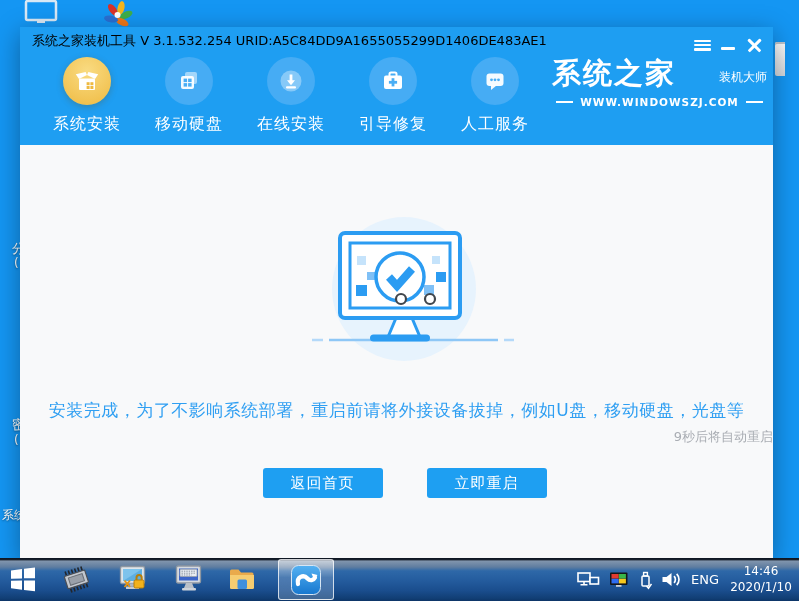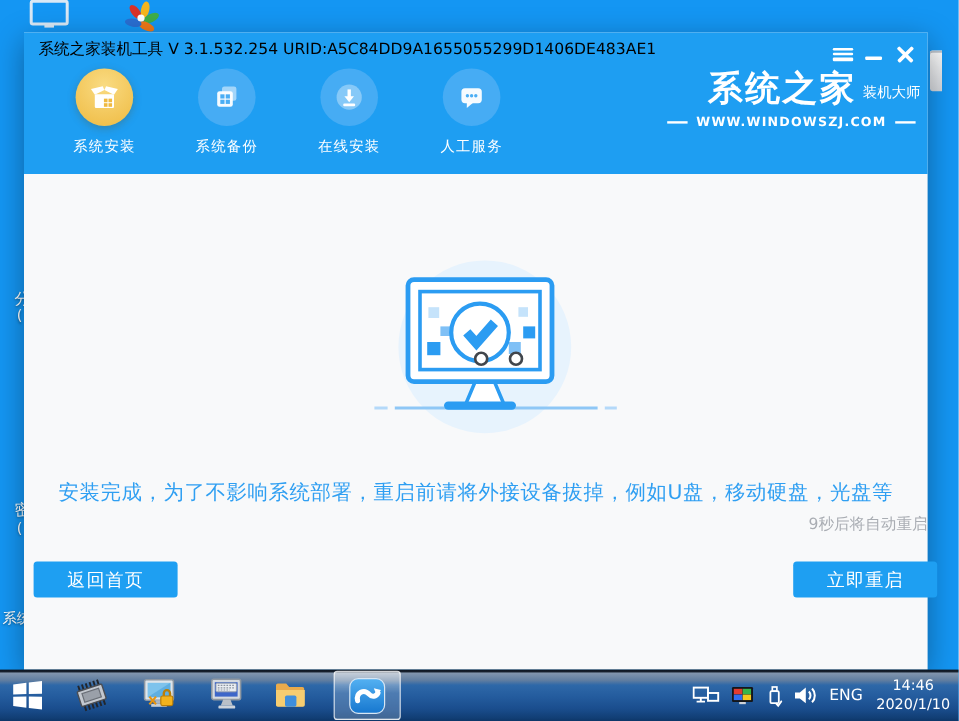--- a/index.html
+++ b/index.html
@@ -30,35 +30,35 @@
   .xwrap{position:relative;width:15px;height:15px;}
   .xwrap i{position:absolute;left:-1px;top:6px;width:17px;height:2.5px;background:#fff;border-radius:1px;}
   .xwrap i:first-child{transform:rotate(45deg);}
   .xwrap i:last-child{transform:rotate(-45deg);}
 
   
   .nav{position:absolute;left:16px;top:30px;display:flex;}
   .nav-item{width:102px;display:flex;flex-direction:column;align-items:center;cursor:pointer;}
   .nav-circle{width:48px;height:48px;border-radius:50%;background:#46acf4;display:flex;align-items:center;justify-content:center;}
   .nav-item.active .nav-circle{background:radial-gradient(circle at 50% 30%,#f9db82,#efba41);box-shadow:0 2px 7px rgba(105,70,0,.28);}
-  .nav-label{margin-top:9px;font-size:12px;color:#fff;letter-spacing:1px;white-space:nowrap;}
+  .nav-label{margin-top:9px;font-size:16px;color:#fff;letter-spacing:1px;white-space:nowrap;}
 
   
   .logo{position:absolute;top:32px;right:6px;width:215px;color:#fff;text-align:center;}
-  .logo-row1{display:flex;align-items:flex-end;justify-content:flex-end;gap:5px;}
+  .logo-row1{display:flex;align-items:flex-end;justify-content:space-between;gap:5px;}
   .brand{font-size:29px;font-weight:bold;line-height:1;letter-spacing:2px;white-space:nowrap;}
   .tagline{font-size:12px;padding-bottom:2px;white-space:nowrap;}
   .site-row{margin-top:8px;display:flex;align-items:center;justify-content:center;gap:7px;font-size:10.5px;font-weight:bold;letter-spacing:1px;}
   .site-dash{width:17px;height:2px;background:#fff;}
 
   
   .illustration{position:absolute;left:274px;top:185px;}
   .message{position:absolute;left:0;top:372px;width:100%;text-align:center;color:#2f9ff2;font-size:17px;letter-spacing:.5px;white-space:nowrap;}
   .countdown{position:absolute;left:0;top:401px;width:100%;text-align:right;color:#a9adb3;font-size:13px;}
-  .btn-row{position:absolute;left:8px;top:441px;width:100%;display:flex;justify-content:space-between;gap:44px;}
+  .btn-row{position:absolute;left:8px;top:441px;width:100%;display:flex;justify-content:center;gap:44px;}
   .btn{width:120px;height:30px;background:#1e9ff2;color:#fff;font-size:15px;border:none;border-radius:3px;display:flex;align-items:center;justify-content:center;cursor:pointer;letter-spacing:1px;}
 
   
   .taskbar{position:absolute;left:0;top:558px;width:799px;height:43px;
     background:linear-gradient(180deg,#0c1420 0%,#17202c 4%,#8195ad 7%,#5f7da0 21%,#2e68a8 30%,#245c9e 52%,#1a4d8d 76%,#113e74 94%,#0d3567 100%);}
   .tb-icon{position:absolute;top:5px;cursor:pointer;}
   .tb-start{left:10px;top:8px;}
   .tb-chip{left:60px;}
   .tb-display{left:117px;}
   .tb-keyboard{left:173px;}
@@ -140,32 +140,43 @@
           <span class="nav-circle">
             <svg width="26" height="26" viewBox="0 0 26 26">
               <rect x="9" y="4" width="12" height="12" rx="2" fill="#fff" opacity=".5"></rect>
               <rect x="5" y="8" width="13" height="13" rx="2" fill="#fff" opacity=".95"></rect>
               <rect x="7.6" y="10.6" width="3.5" height="3.5" fill="#4aaef5"></rect>
               <rect x="12.1" y="10.6" width="3.5" height="3.5" fill="#4aaef5"></rect>
               <rect x="7.6" y="15.1" width="3.5" height="3.5" fill="#4aaef5"></rect>
               <rect x="12.1" y="15.1" width="3.5" height="3.5" fill="#4aaef5"></rect>
             </svg>
           </span>
-          <span class="nav-label">系统备份</span>
+          <span class="nav-label">移动硬盘</span>
         </div>
         <div class="nav-item">
           <span class="nav-circle">
             <svg width="26" height="26" viewBox="0 0 26 26">
               <circle cx="13" cy="13" r="10.5" fill="#fff" opacity=".35"></circle>
               <rect x="11.6" y="6.5" width="2.8" height="6.5" fill="#fff"></rect>
               <polygon points="9,12.3 17,12.3 13,17.2" fill="#fff"></polygon>
               <rect x="8" y="18.3" width="10" height="2.2" rx="1" fill="#fff"></rect>
             </svg>
           </span>
           <span class="nav-label">在线安装</span>
+        </div>
+        <div class="nav-item">
+          <span class="nav-circle">
+            <svg width="26" height="26" viewBox="0 0 26 26">
+              <rect x="9.5" y="4.5" width="7" height="5" rx="1.5" fill="none" stroke="#fff" stroke-width="2"></rect>
+              <rect x="4" y="7.5" width="18" height="13.5" rx="2" fill="#fff"></rect>
+              <rect x="11.6" y="10.2" width="2.8" height="8.2" fill="#4aaef5"></rect>
+              <rect x="8.9" y="12.9" width="8.2" height="2.8" fill="#4aaef5"></rect>
+            </svg>
+          </span>
+          <span class="nav-label">引导修复</span>
         </div>
         <div class="nav-item">
           <span class="nav-circle">
             <svg width="26" height="26" viewBox="0 0 26 26">
               <rect x="4.5" y="5.5" width="17" height="12.5" rx="3" fill="#fff" opacity=".95"></rect>
               <polygon points="9,17.5 9,22 14.5,17.5" fill="#fff" opacity=".95"></polygon>
               <circle cx="9.5" cy="11.8" r="1.4" fill="#4aaef5"></circle>
               <circle cx="13" cy="11.8" r="1.4" fill="#4aaef5"></circle>
               <circle cx="16.5" cy="11.8" r="1.4" fill="#4aaef5"></circle>
             </svg>

